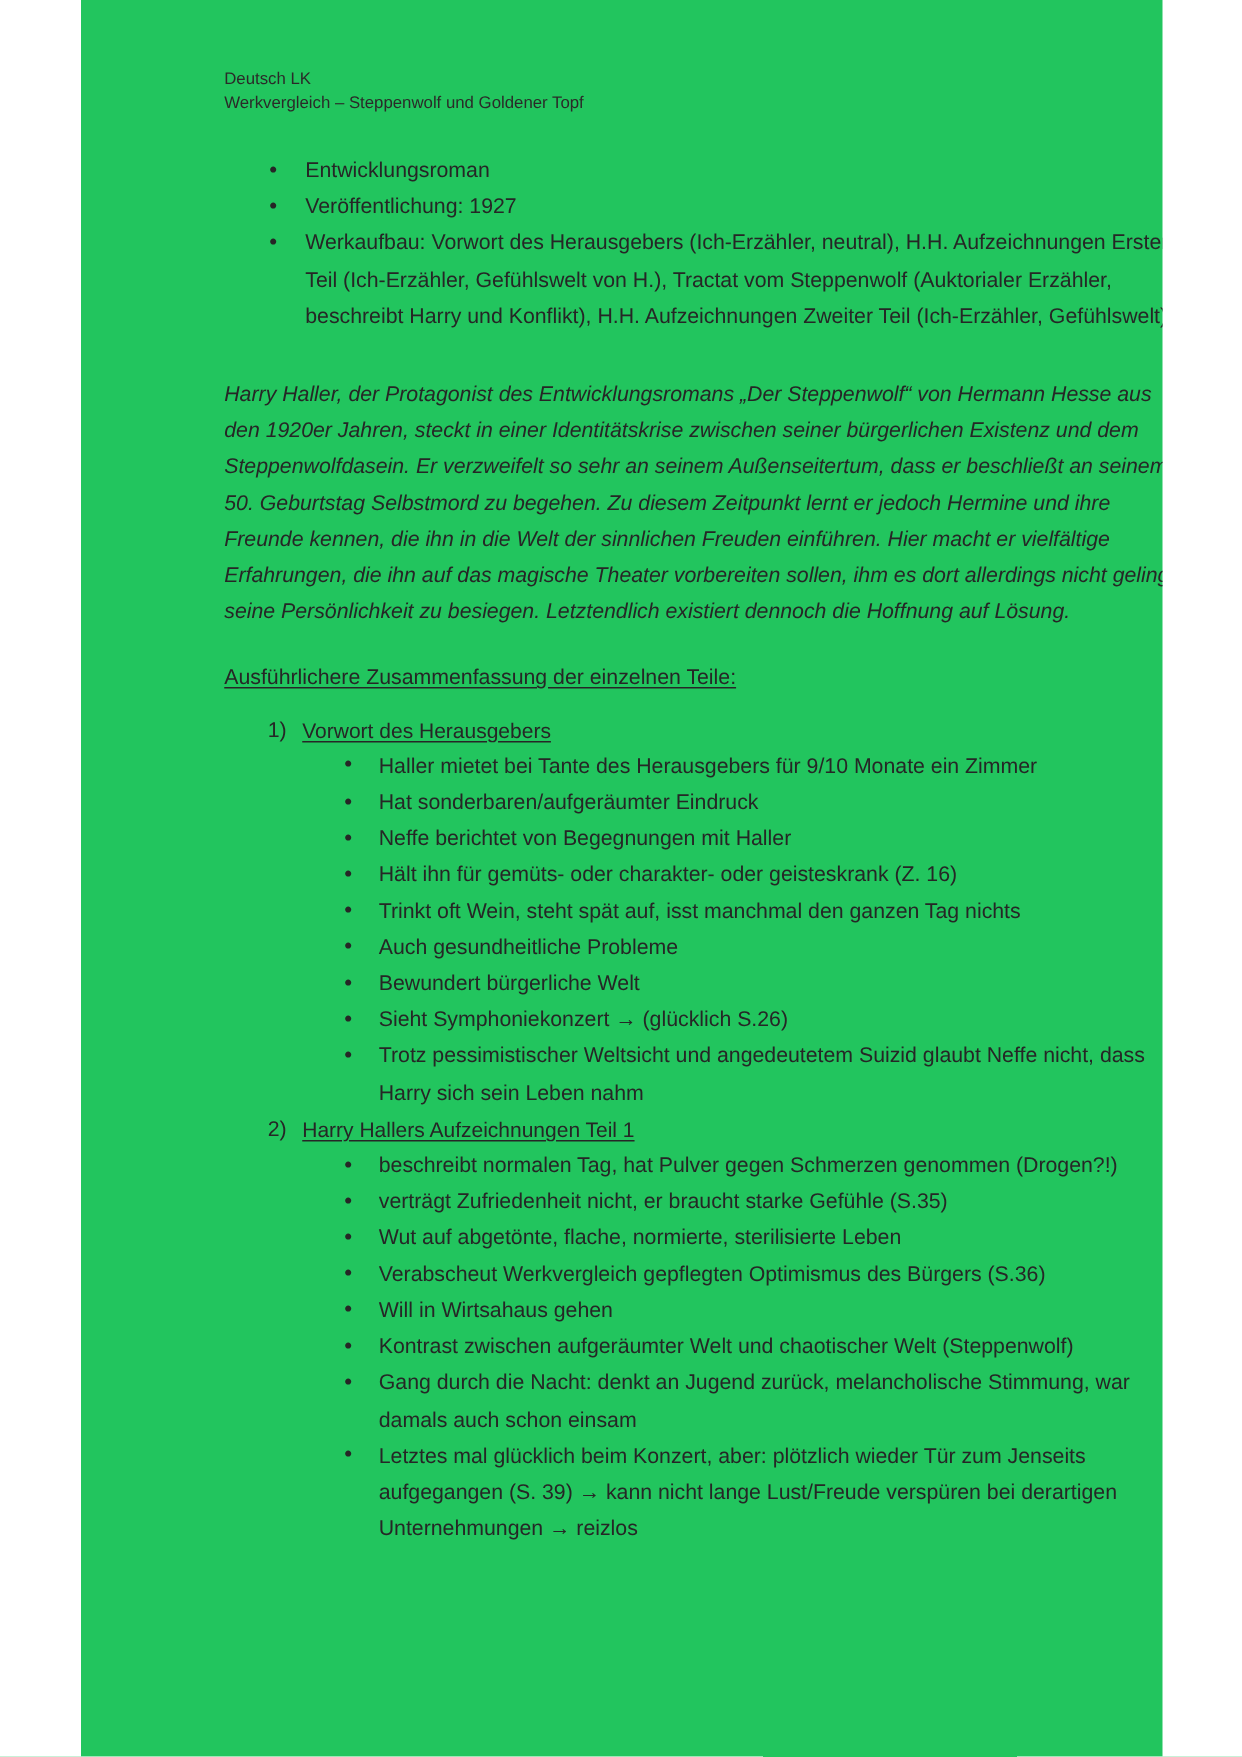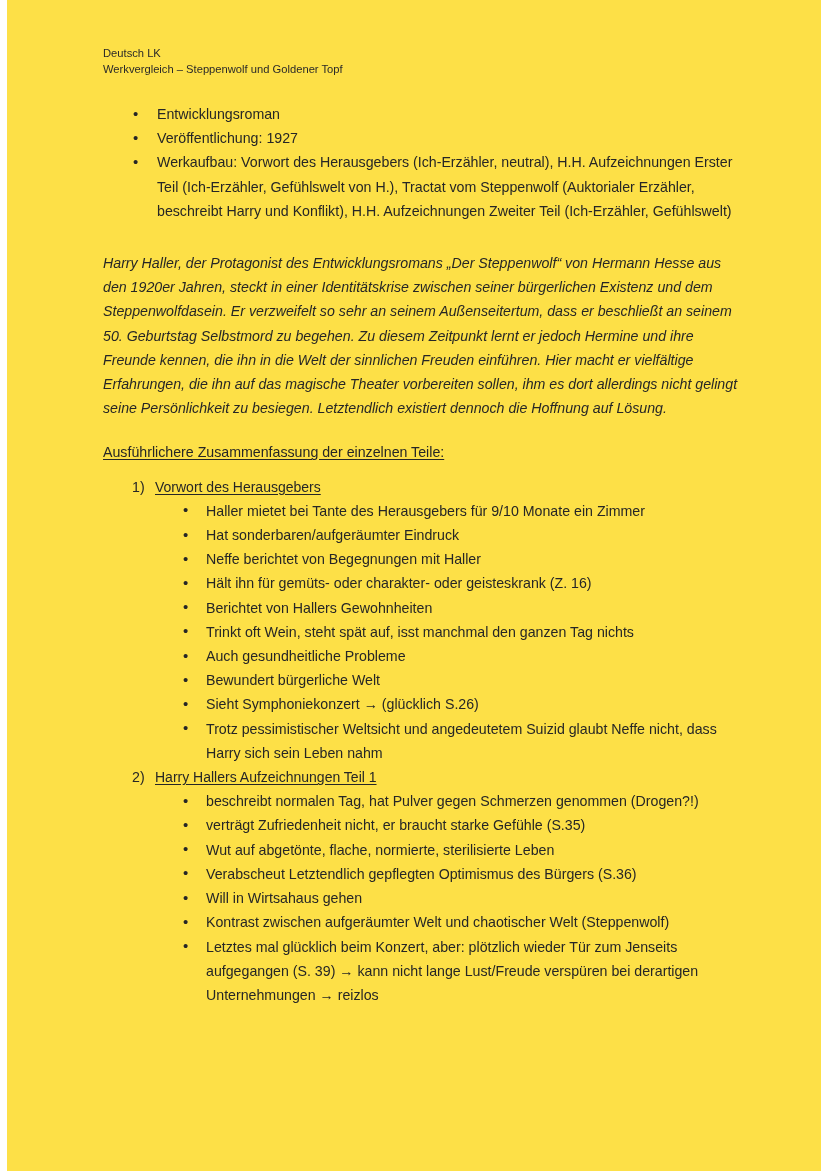--- a/index.html
+++ b/index.html
@@ -8,24 +8,24 @@
     padding: 0;
     background: #ffffff;
   }
   body {
     font-family: "Liberation Sans", sans-serif;
     color: #231f20;
     -webkit-font-smoothing: antialiased;
   }
   .page {
     position: relative;
-    width: 814px;
+    width: 721px;
     height: 1171px;
     margin: 0 auto;
-    background: #fde047;
+    background: #22c55e;
     overflow: hidden;
     box-sizing: border-box;
     padding-left: 35px;
   }
   .content {
     position: absolute;
     left: 96px;
     top: 46px;
     width: 640px;
   }
@@ -181,39 +181,39 @@
     <ol class="numlist">
 
       <li>
         <span class="num">1)</span>
         <span class="numtitle">Vorwort des Herausgebers</span>
         <ul class="lvl2">
           <li>Haller mietet bei Tante des Herausgebers für 9/10 Monate ein Zimmer</li>
           <li>Hat sonderbaren/aufgeräumter Eindruck</li>
           <li>Neffe berichtet von Begegnungen mit Haller</li>
           <li>Hält ihn für gemüts- oder charakter- oder geisteskrank (Z. 16)</li>
-          <li>Berichtet von Hallers Gewohnheiten</li>
           <li>Trinkt oft Wein, steht spät auf, isst manchmal den ganzen Tag nichts</li>
           <li>Auch gesundheitliche Probleme</li>
           <li>Bewundert bürgerliche Welt</li>
           <li>Sieht Symphoniekonzert → (glücklich S.26)</li>
           <li>Trotz pessimistischer Weltsicht und angedeutetem Suizid glaubt Neffe nicht, dass Harry sich sein Leben nahm</li>
         </ul>
       </li>
 
       <li>
         <span class="num">2)</span>
         <span class="numtitle">Harry Hallers Aufzeichnungen Teil 1</span>
         <ul class="lvl2">
           <li>beschreibt normalen Tag, hat Pulver gegen Schmerzen genommen (Drogen?!)</li>
           <li>verträgt Zufriedenheit nicht, er braucht starke Gefühle (S.35)</li>
           <li>Wut auf abgetönte, flache, normierte, sterilisierte Leben</li>
-          <li>Verabscheut Letztendlich gepflegten Optimismus des Bürgers (S.36)</li>
+          <li>Verabscheut Werkvergleich gepflegten Optimismus des Bürgers (S.36)</li>
           <li>Will in Wirtsahaus gehen</li>
           <li>Kontrast zwischen aufgeräumter Welt und chaotischer Welt (Steppenwolf)</li>
+          <li>Gang durch die Nacht: denkt an Jugend zurück, melancholische Stimmung, war damals auch schon einsam</li>
           <li>Letztes mal glücklich beim Konzert, aber: plötzlich wieder Tür zum Jenseits aufgegangen (S. 39) → kann nicht lange Lust/Freude verspüren bei derartigen Unternehmungen → reizlos</li>
 
         </ul>
       </li>
 
     </ol>
 
   </div>
 </div>
 

